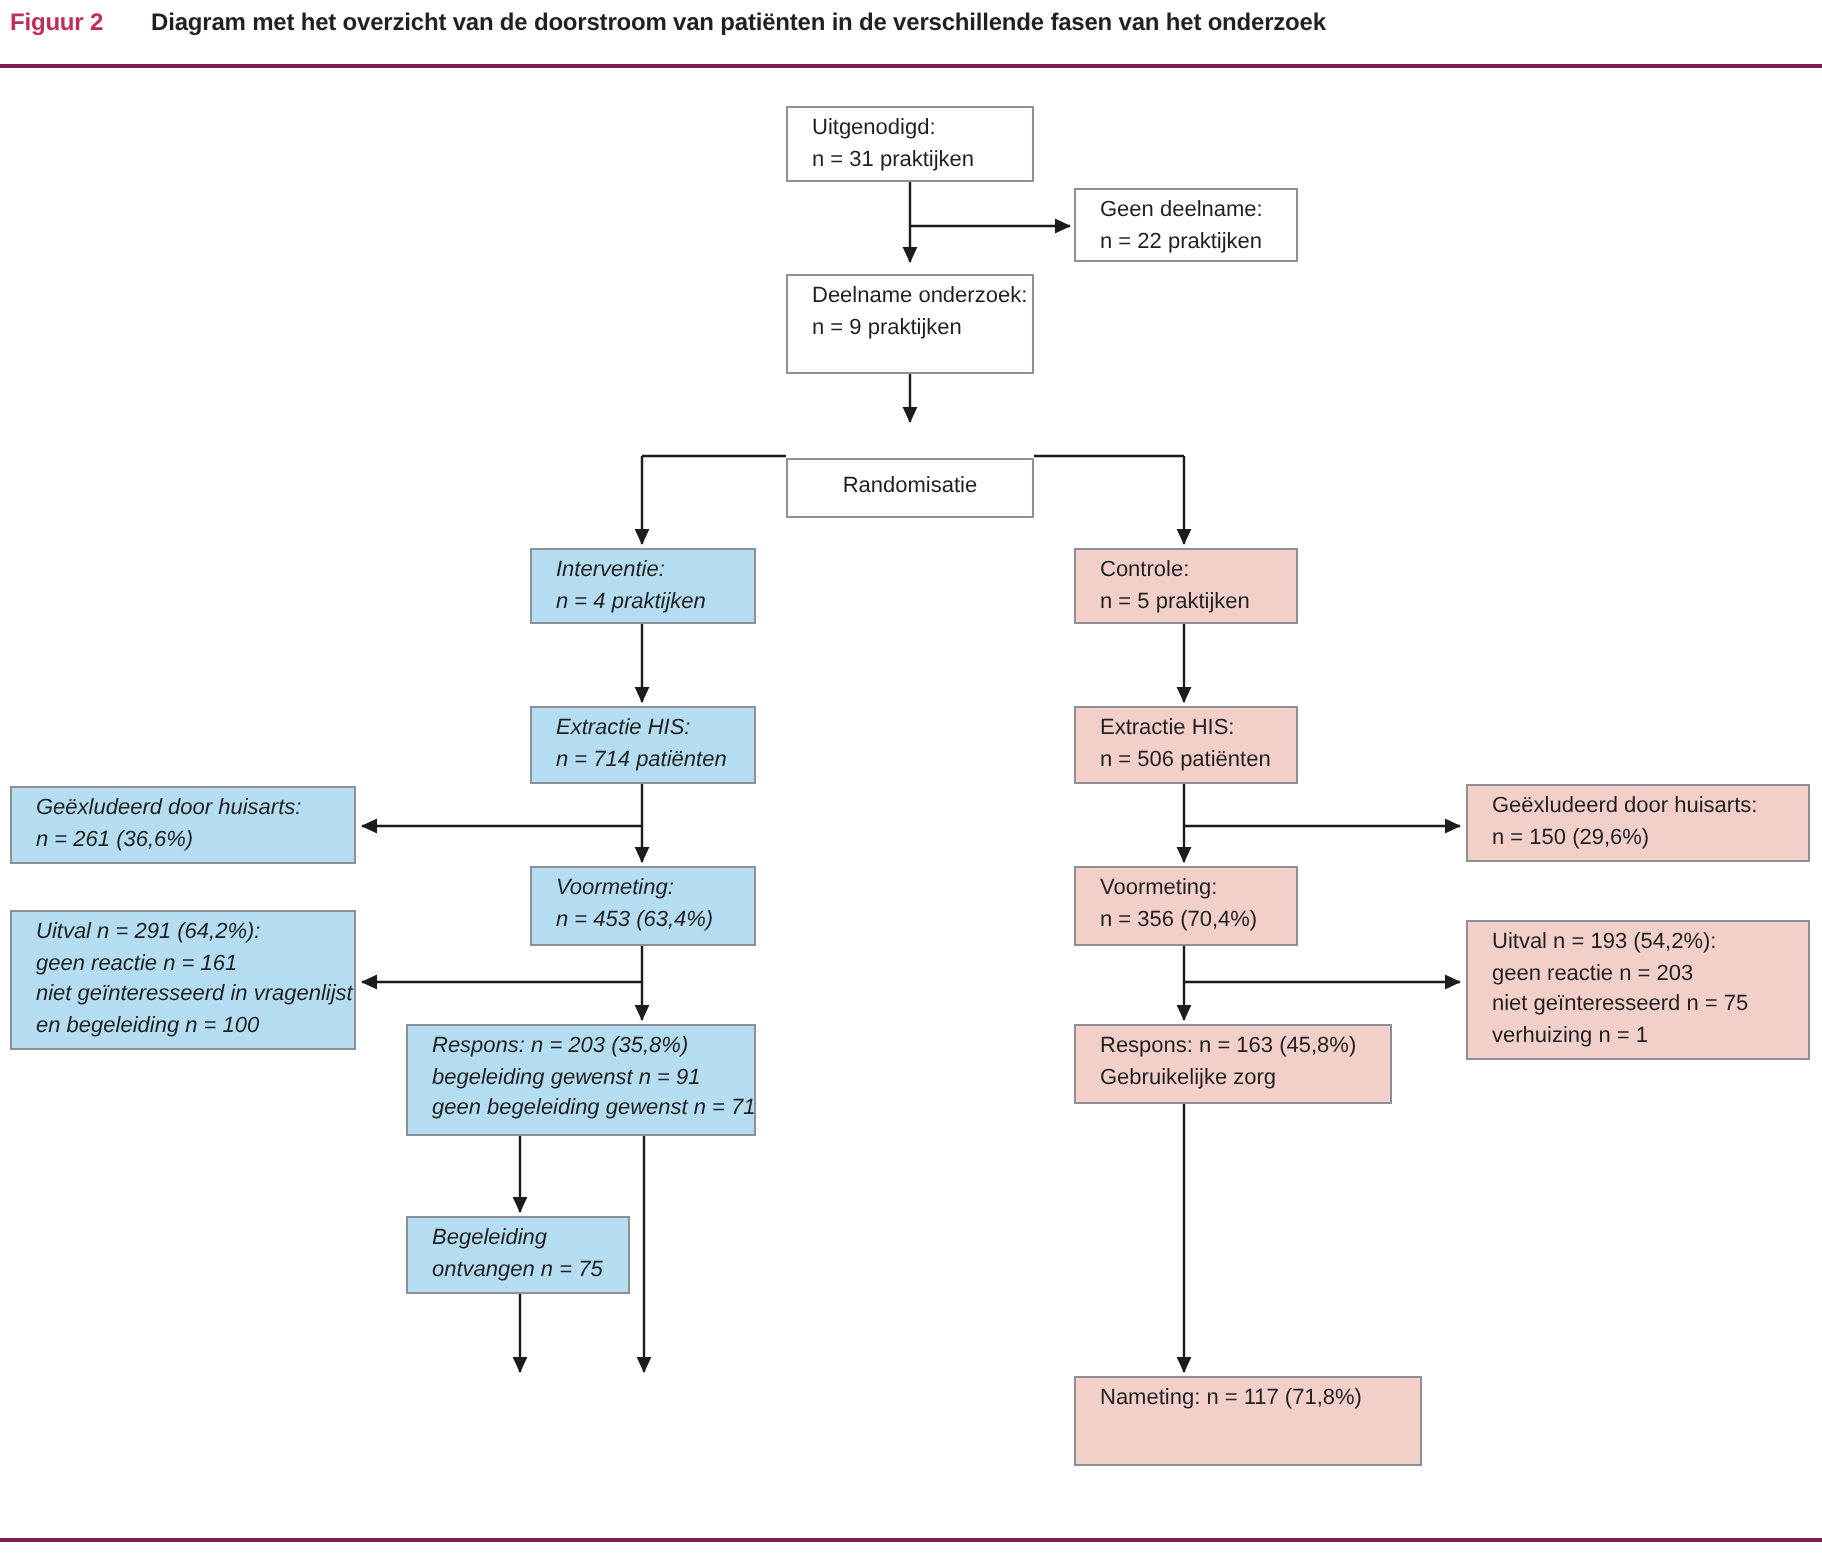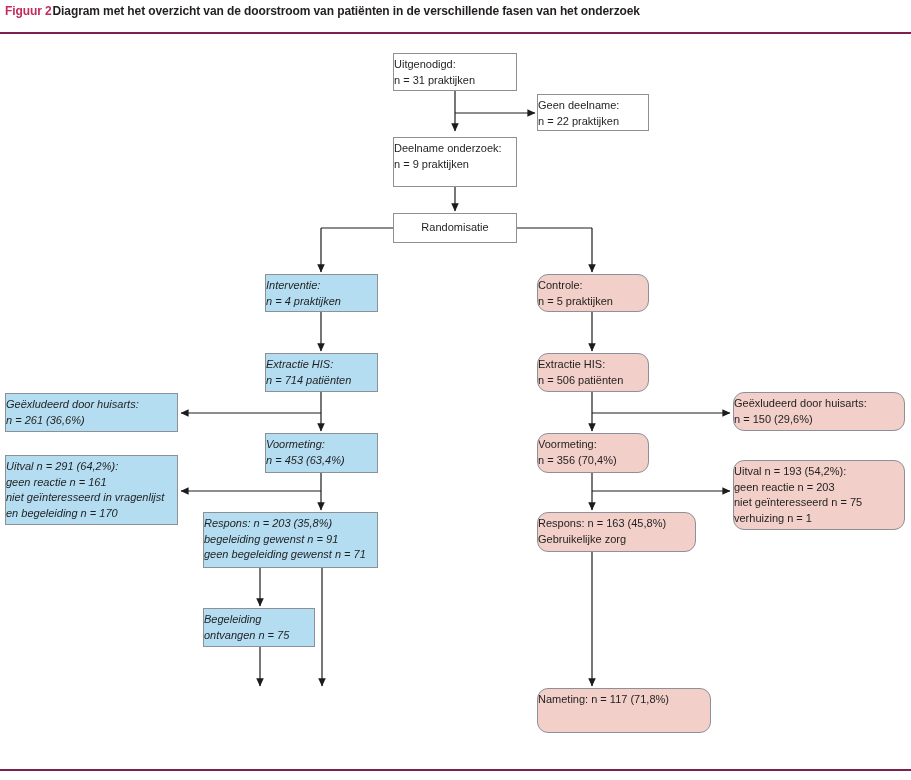--- a/index.html
+++ b/index.html
@@ -11,33 +11,33 @@
   }
   html,body{margin:0;padding:0;background:#fff;}
   #stage{
     position:relative;width:911px;height:780px;background:#ffffff;overflow:hidden;
     font-family:"Liberation Sans",sans-serif;
   }
   .figure-title{
     position:absolute;left:5px;top:4px;width:900px;
     font-size:12px;font-weight:bold;color:#231f20;letter-spacing:-0.1px;
   }
-  .fig-label{color:var(--figlabel);margin-right:1px;}
+  .fig-label{color:var(--figlabel);margin-right:24px;}
   .rule{position:absolute;left:0;width:911px;height:2px;background:var(--divider);}
   .rule.top{top:32px;}
   .rule.bottom{top:769px;}
   .box{
     position:absolute;box-sizing:border-box;
     border:1px solid #8d9196;background:#ffffff;
     font-size:11px;line-height:15.5px;color:#1f1f1f;
-    padding:3px 0;white-space:pre;overflow:hidden;
+    padding:3px 12px;white-space:pre;overflow:hidden;
   }
   .box.blue{background:var(--blue);font-style:italic;}
-  .box.pink{background:var(--pink);border-radius:11px;}
-  .box.center{display:flex;align-items:center;justify-content:center;padding:0;}
+  .box.pink{background:var(--pink);}
+  .box.center{display:flex;align-items:center;justify-content:center;padding:0;margin-top:16px;}
   .connectors{position:absolute;left:0;top:0;pointer-events:none;}
 </style>
 </head>
 <body>
 
 <div id="stage">
 
   <div class="figure-title"><span class="fig-label">Figuur 2</span><span class="fig-text">Diagram met het overzicht van de doorstroom van patiënten in de verschillende fasen van het onderzoek</span></div>
 
   <div class="rule top"></div>
@@ -105,21 +105,21 @@
 
   <div class="box blue" style="left:265px;top:433px;width:113px;height:40px">Voormeting:
 n = 453 (63,4%)</div>
 
   <div class="box pink" style="left:537px;top:433px;width:112px;height:40px">Voormeting:
 n = 356 (70,4%)</div>
 
   <div class="box blue" style="left:5px;top:455px;width:173px;height:70px">Uitval n = 291 (64,2%):
 geen reactie n = 161
 niet geïnteresseerd in vragenlijst
-en begeleiding n = 170</div>
+en begeleiding n = 100</div>
 
   <div class="box pink" style="left:733px;top:460px;width:172px;height:70px">Uitval n = 193 (54,2%):
 geen reactie n = 203
 niet geïnteresseerd n = 75
 verhuizing n = 1</div>
 
   <div class="box blue" style="left:203px;top:512px;width:175px;height:56px">Respons: n = 203 (35,8%)
 begeleiding gewenst n = 91
 geen begeleiding gewenst n = 71</div>
 

